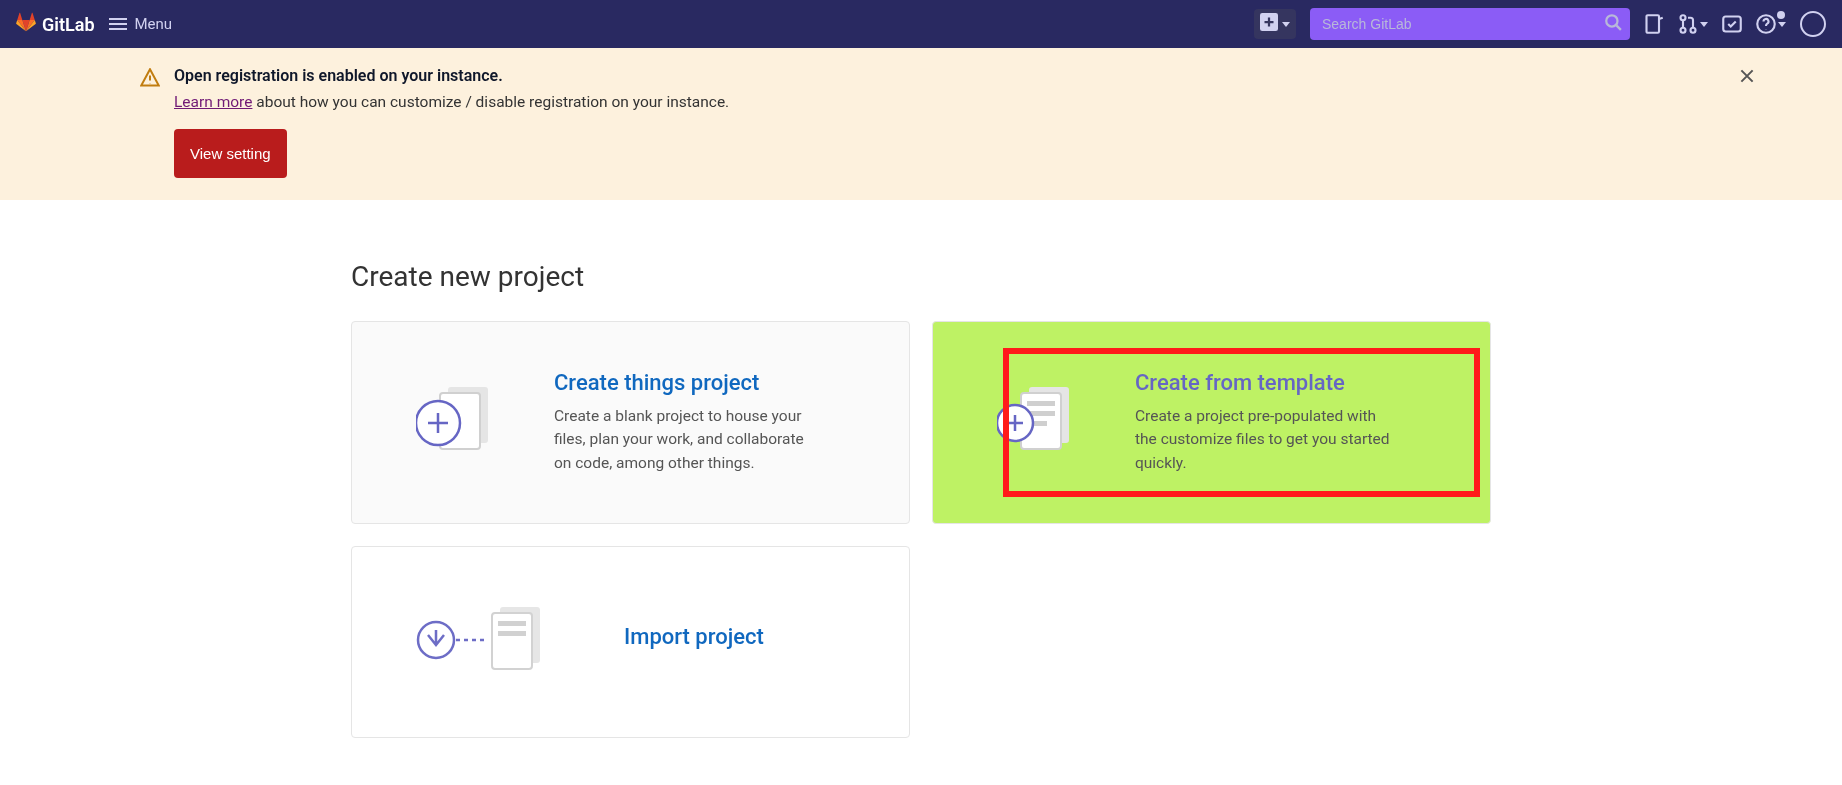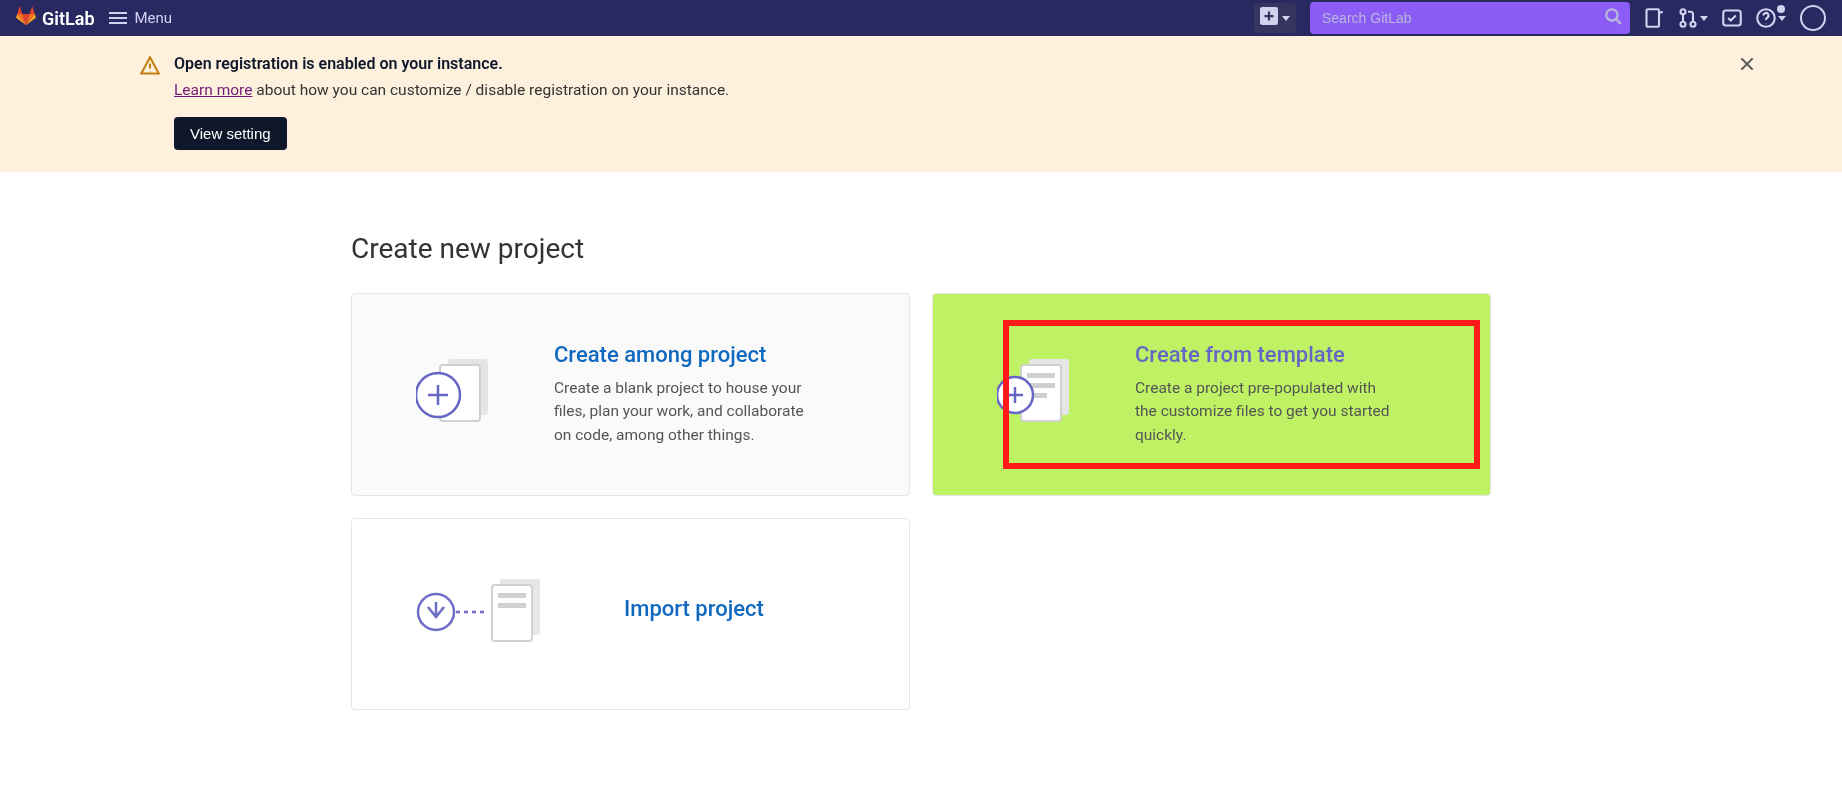--- a/index.html
+++ b/index.html
@@ -1,19 +1,19 @@
 <!DOCTYPE html>
 <html><head>
 <meta charset="utf-8">
 <style>
 * { margin: 0; padding: 0; box-sizing: border-box; }
 body { font-family: -apple-system, BlinkMacSystemFont, "Segoe UI", Roboto, sans-serif; background: #fff; color: #333; }
 
 
-.navbar { height: 36px; background: #292961; display: flex; align-items: center; padding: 0 16px; gap: 12px; }
+.navbar { height: 48px; background: #292961; display: flex; align-items: center; padding: 0 16px; gap: 12px; }
 .navbar-left { display: flex; align-items: center; gap: 14px; }
 .logo-wrap { display: flex; align-items: center; gap: 6px; cursor: pointer; }
 .logo-text { color: #fff; font-weight: 600; font-size: 18px; }
 .menu-btn { display: flex; align-items: center; gap: 8px; color: #d1d1f0; cursor: pointer; font-size: 15px; }
 .hamburger { width: 18px; height: 2px; background: #d1d1f0; position: relative; }
 .hamburger::before, .hamburger::after { content: ""; position: absolute; left: 0; width: 18px; height: 2px; background: #d1d1f0; }
 .hamburger::before { top: -5px; } .hamburger::after { top: 5px; }
 .navbar-right { margin-left: auto; display: flex; align-items: center; gap: 14px; }
 .plus-dropdown { display:flex; align-items:center; gap:4px; color:#d1d1f0; background:#35355f; padding:4px 6px; border-radius:4px; cursor:pointer; }
 .chev-down { width:0; height:0; border-left:4px solid transparent; border-right:4px solid transparent; border-top:5px solid #d1d1f0; }
@@ -26,21 +26,21 @@
 .help-dot { position:absolute; top:-3px; right:1px; width:8px; height:8px; background:#d1d1f0; border-radius:50%; }
 .avatar { width:26px; height:26px; border:2px solid #d1d1f0; border-radius:50%; cursor:pointer; }
 
 
 .alert { background:#fdf1dd; padding:18px 140px 22px 140px; display:flex; align-items:flex-start; position:relative; }
 .alert-icon { color:#c17d10; margin-right:14px; margin-top:2px; }
 .alert-body { display:flex; flex-direction:column; gap:8px; }
 .alert-title { font-weight:600; font-size:16px; color:#0f172a; }
 .alert-text { font-size:15.5px; color:#333; }
 .alert-text a { color:#701a75; text-decoration:underline; }
-.alert-btn { margin-top:10px; align-self:flex-start; background:#0f172a; color:#fff; border:none; border-radius:4px; padding:8px 16px; font-size:15px; cursor:pointer; }
+.alert-btn { margin-top:10px; align-self:flex-start; background:#b91c1c; color:#fff; border:none; border-radius:4px; padding:16px 16px; font-size:15px; cursor:pointer; }
 .alert-close { position:absolute; right:86px; top:18px; cursor:pointer; font-size:20px; color:#555; }
 
 
 .main { max-width:1400px; margin:0 auto; padding:60px 130px 40px; }
 .page-title { text-align:left; font-size:28px; font-weight:400; margin-bottom:28px; }
 .cards { display:grid; grid-template-columns:1fr 1fr; gap:22px; }
 .card { border:1px solid #e5e5e5; border-radius:4px; padding:48px 40px 48px 64px; display:flex; align-items:center; gap:48px; cursor:pointer; position:relative; }
 .card.blank { background:#fafafa; }
 .card.template { background:#bef264; }
 .card.highlight::after { content:""; position:absolute; inset:26px 10px 26px 70px; border:6px solid #ff1a1a; pointer-events:none; }
@@ -165,21 +165,21 @@
     <div class="card blank">
       <div class="card-icon">
         <svg class="icon-doc" viewBox="0 0 90 90">
           <rect x="32" y="12" width="40" height="56" rx="3" fill="#e5e5e5"></rect>
           <rect x="24" y="18" width="40" height="56" rx="3" fill="#fff" stroke="#d0d0d0" stroke-width="2"></rect>
           <circle cx="22" cy="48" r="22" fill="#fff" stroke="#6666c4" stroke-width="2.5"></circle>
           <path d="M22 38v20M12 48h20" stroke="#6666c4" stroke-width="2.5"></path>
         </svg>
       </div>
       <div class="card-text">
-        <h3>Create among project</h3>
+        <h3>Create things project</h3>
         <p>Create a blank project to house your files, plan your work, and collaborate on code, among other things.</p>
       </div>
     </div>
 
     <div class="card template highlight">
       <div class="card-icon">
         <svg class="icon-doc" viewBox="0 0 90 90">
           <rect x="32" y="12" width="40" height="56" rx="3" fill="#e5e5e5"></rect>
           <rect x="24" y="18" width="40" height="56" rx="3" fill="#fff" stroke="#d0d0d0" stroke-width="2"></rect>
           <rect x="30" y="26" width="28" height="5" fill="#cfcfcf"></rect>

